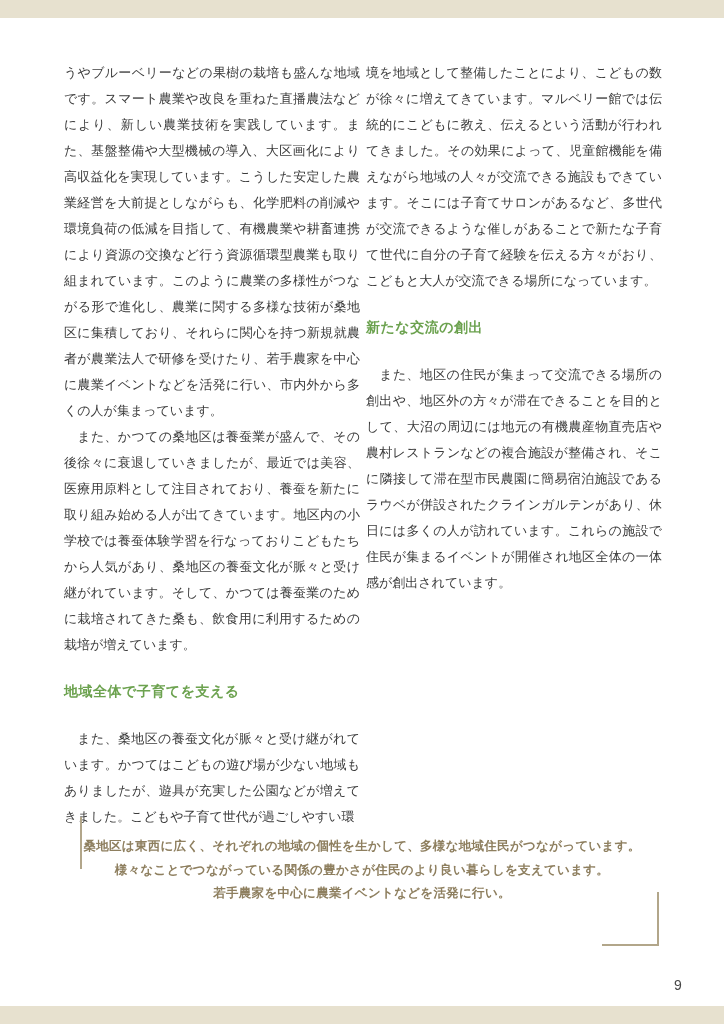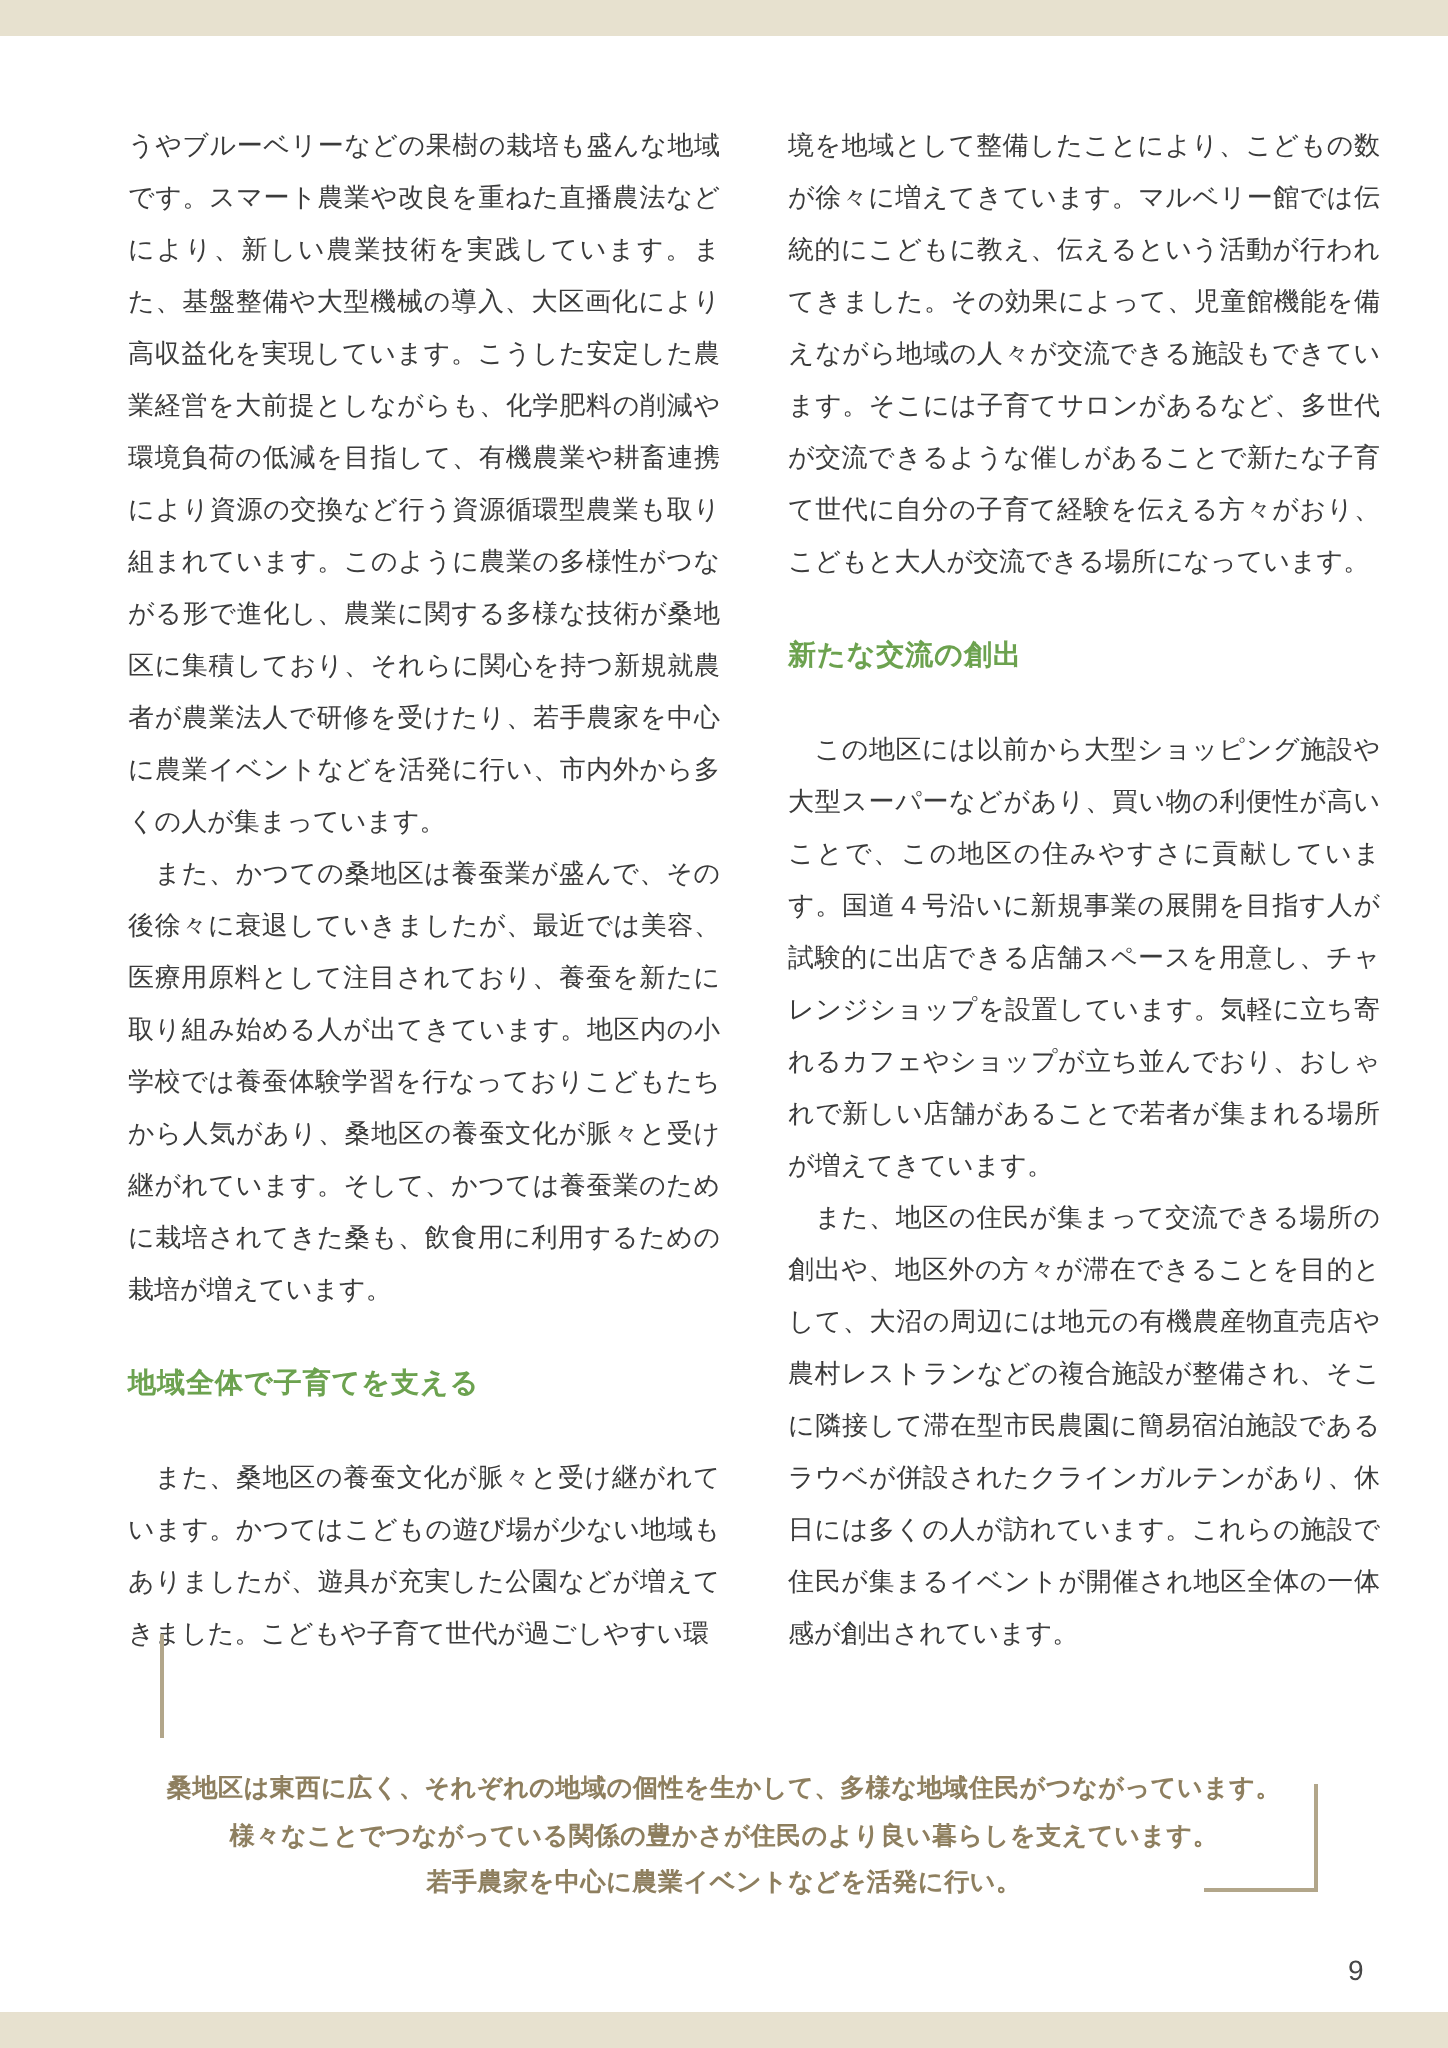--- a/index.html
+++ b/index.html
@@ -18,21 +18,21 @@
     background: var(--band, #e7e1cf);
   }
   .band.top { top: 0; }
   .band.bottom { bottom: 0; }
 
   .columns {
     position: absolute;
     top: 60px;
     left: 64px;
     display: flex;
-    gap: 34px;
+    gap: 6px;
   }
   .col { width: 296px; }
 
   p.body {
     margin: 0;
     font-size: 13px;
     line-height: 26px;
     color: var(--body, #3b3b3b);
     text-align: justify;
     text-justify: inter-character;
@@ -42,21 +42,21 @@
     margin: 20px 0 22px 0;
     font-size: 14px;
     line-height: 26px;
     font-weight: bold;
     letter-spacing: 0.5px;
     color: var(--heading, #6ca24f);
   }
 
   .quote {
     position: absolute;
-    top: 883px;
+    top: 835px;
     left: 60px;
     width: 604px;
     text-align: center;
   }
   .quote-line {
     font-size: 12.5px;
     line-height: 23.5px;
     font-weight: bold;
     color: var(--quote, #8e7f5f);
     letter-spacing: 0.3px;
@@ -96,21 +96,20 @@
   <div class="columns">
     <div class="col">
       <p class="body">うやブルーベリーなどの果樹の栽培も盛んな地域です。スマート農業や改良を重ねた直播農法などにより、新しい農業技術を実践しています。また、基盤整備や大型機械の導入、大区画化により高収益化を実現しています。こうした安定した農業経営を大前提としながらも、化学肥料の削減や環境負荷の低減を目指して、有機農業や耕畜連携により資源の交換など行う資源循環型農業も取り組まれています。このように農業の多様性がつながる形で進化し、農業に関する多様な技術が桑地区に集積しており、それらに関心を持つ新規就農者が農業法人で研修を受けたり、若手農家を中心に農業イベントなどを活発に行い、市内外から多くの人が集まっています。</p>
       <p class="body">　また、かつての桑地区は養蚕業が盛んで、その後徐々に衰退していきましたが、最近では美容、医療用原料として注目されており、養蚕を新たに取り組み始める人が出てきています。地区内の小学校では養蚕体験学習を行なっておりこどもたちから人気があり、桑地区の養蚕文化が脈々と受け継がれています。そして、かつては養蚕業のために栽培されてきた桑も、飲食用に利用するための栽培が増えています。</p>
       <h2 class="heading">地域全体で子育てを支える</h2>
       <p class="body">　また、桑地区の養蚕文化が脈々と受け継がれています。かつてはこどもの遊び場が少ない地域もありましたが、遊具が充実した公園などが増えてきました。こどもや子育て世代が過ごしやすい環</p>
     </div>
     <div class="col">
       <p class="body">境を地域として整備したことにより、こどもの数が徐々に増えてきています。マルベリー館では伝統的にこどもに教え、伝えるという活動が行われてきました。その効果によって、児童館機能を備えながら地域の人々が交流できる施設もできています。そこには子育てサロンがあるなど、多世代が交流できるような催しがあることで新たな子育て世代に自分の子育て経験を伝える方々がおり、こどもと大人が交流できる場所になっています。</p>
       <h2 class="heading">新たな交流の創出</h2>
-      <p class="body">　この地区には以前から大型ショッピング施設や大型スーパーなどがあり、買い物の利便性が高いことで、この地区の住みやすさに貢献しています。国道４号沿いに新規事業の展開を目指す人が試験的に出店できる店舗スペースを用意し、チャレンジショップを設置しています。気軽に立ち寄れるカフェやショップが立ち並んでおり、おしゃれで新しい店舗があることで若者が集まれる場所が増えてきています。</p>
       <p class="body">　また、地区の住民が集まって交流できる場所の創出や、地区外の方々が滞在できることを目的として、大沼の周辺には地元の有機農産物直売店や農村レストランなどの複合施設が整備され、そこに隣接して滞在型市民農園に簡易宿泊施設であるラウベが併設されたクラインガルテンがあり、休日には多くの人が訪れています。これらの施設で住民が集まるイベントが開催され地区全体の一体感が創出されています。</p>
     </div>
   </div>
 
   <div class="corner-tl"></div>
   <div class="corner-br"></div>
 
   <div class="quote">
     <div class="quote-line">桑地区は東西に広く、それぞれの地域の個性を生かして、多様な地域住民がつながっています。</div>
     <div class="quote-line">様々なことでつながっている関係の豊かさが住民のより良い暮らしを支えています。</div>

